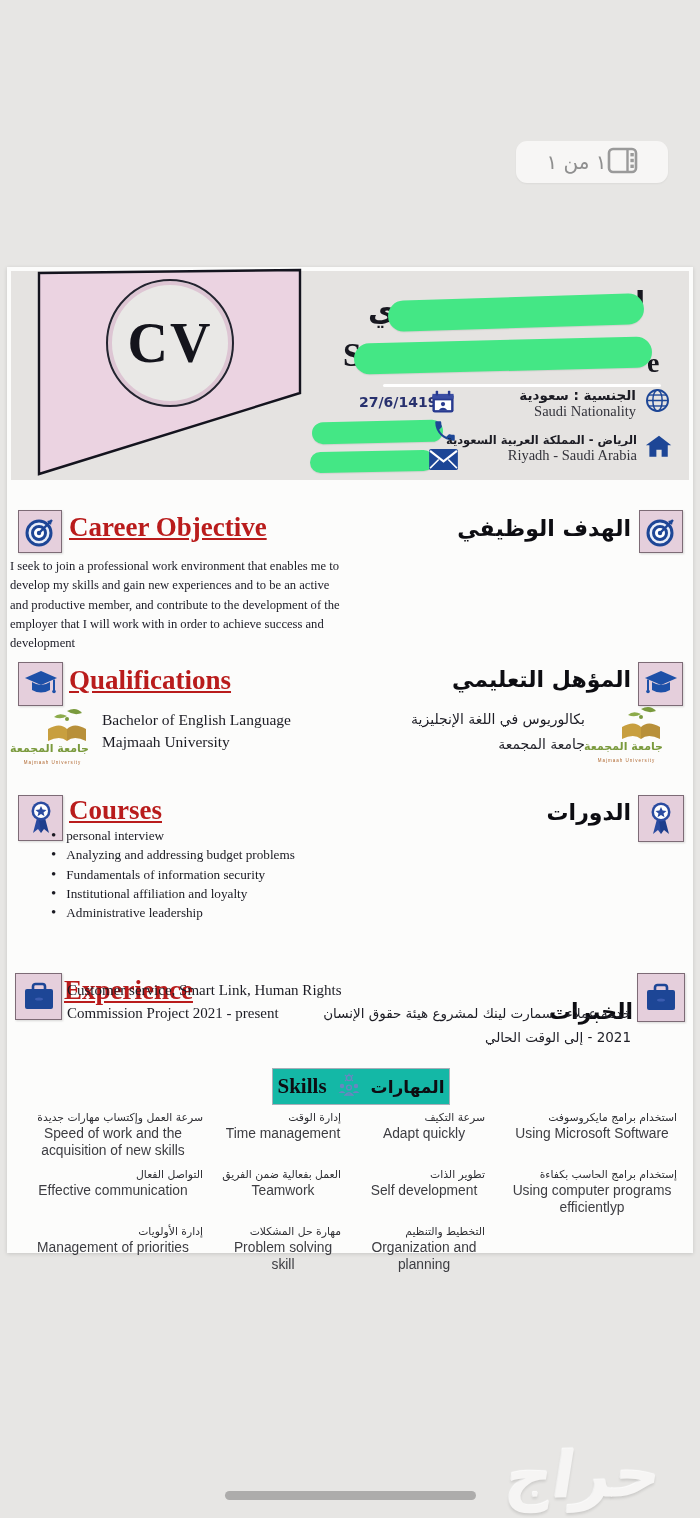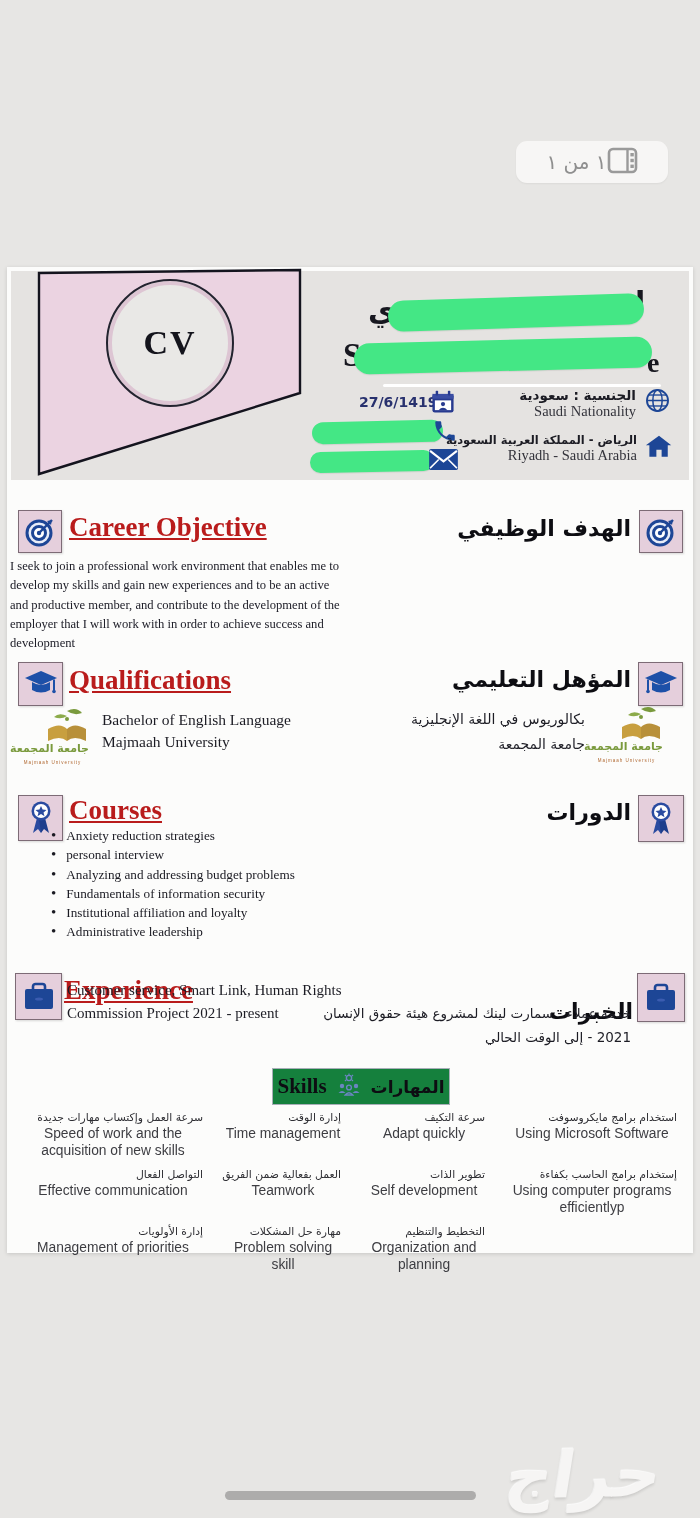--- a/index.html
+++ b/index.html
@@ -38,21 +38,21 @@
     background:#fcfcfb; box-shadow:0 1px 4px rgba(0,0,0,.14);
   }
   .band { position:absolute; left:4px; right:4px; top:4px; height:209px; background:#e5e3e1; }
 
   .pink-shape { position:absolute; left:26px; top:1px; width:276px; height:210px; }
   .cv-circle {
     position:absolute; left:99px; top:12px; width:128px; height:128px;
     border-radius:50%; background:#e9e8e6; border:2px solid #23232f;
     box-shadow:inset 0 0 0 4px #ddc5d3;
     display:flex; align-items:center; justify-content:center;
-    font-weight:bold; font-size:34px; color:#14141c; letter-spacing:2px;
+    font-weight:bold; font-size:56px; color:#14141c; letter-spacing:2px;
   }
 
   
   .frag { position:absolute; color:#17171f; font-weight:bold; }
   .stroke { position:absolute; background:#44e785; border-radius:16px; box-shadow:0 1px 1px rgba(0,0,0,.08); }
   .sep-line { position:absolute; left:376px; top:117px; width:278px; height:3px; background:#ffffff; border-radius:2px; }
 
   
   .c-date { position:absolute; left:352px; top:127px; width:66px; text-align:right;
             font-family:"DejaVu Sans", sans-serif; font-weight:bold; font-size:14px; color:#28316e; }
@@ -91,21 +91,21 @@
                  font-family:"DejaVu Sans", sans-serif; }
   .blist-ar li::before { content:"•"; margin-left:10px; font-size:15px; }
 
   .exp-en { position:absolute; left:52px; top:712px; font-size:15px; line-height:22.5px; color:#1c1c24;margin-left:8px; }
   .exp-ar { position:absolute; right:62px; top:734px; font-size:13.5px; line-height:24px;
             color:#1c1c24; text-align:right; font-family:"DejaVu Sans", sans-serif; }
 
   
   .skills-box {
     position:absolute; left:265px; top:801px; width:178px; height:37px;
-    background:#15803d; border:1.5px solid #a8aeb8;
+    background:#14b8a6; border:1.5px solid #a8aeb8;
     display:flex; align-items:center; justify-content:center; gap:9px;
   }
   .skills-box .en { font-weight:bold; font-size:21px; color:#0d0d12; }
   .skills-box .ar { font-weight:bold; font-size:17px; color:#0d0d12; font-family:"DejaVu Sans", sans-serif;text-align:right; }
   .skills-grid {
     position:absolute; left:6px; top:844px; width:674px;
     display:grid; grid-template-columns:200px 136px 142px 190px;
     column-gap:2px; row-gap:9px;
   }
   .scell { padding:0 6px; }
@@ -275,21 +275,20 @@
     <svg width="30" height="36" viewBox="0 0 30 36">
         <polygon points="11,18 7,33 12,29 15,33 17,19" fill="#2a4ba0"></polygon>
         <polygon points="19,18 23,33 18,29 15,33 13,19" fill="#1d3e8c"></polygon>
         <circle cx="15" cy="11" r="9.5" fill="#2a4ba0"></circle>
         <circle cx="15" cy="11" r="7" fill="#fff"></circle>
         <polygon points="15,6 16.6,9.6 20.5,9.9 17.5,12.4 18.5,16.2 15,14.1 11.5,16.2 12.5,12.4 9.5,9.9 13.4,9.6" fill="#2a4ba0"></polygon>
       </svg>
   </div>
   <div class="h-en" style="left:62px; top:528px;">Courses</div>
   <ul class="blist-en">
-    <li>Anxiety reduction strategies</li>
     <li>personal interview</li>
     <li>Analyzing and addressing budget problems</li>
     <li>Fundamentals of information security</li>
     <li>Institutional affiliation and loyalty</li>
     <li>Administrative leadership</li>
   </ul>
   <div class="sq" style="left:631px; top:528px; width:46px; height:47px;">
     <svg width="30" height="36" viewBox="0 0 30 36">
         <polygon points="11,18 7,33 12,29 15,33 17,19" fill="#2a4ba0"></polygon>
         <polygon points="19,18 23,33 18,29 15,33 13,19" fill="#1d3e8c"></polygon>

